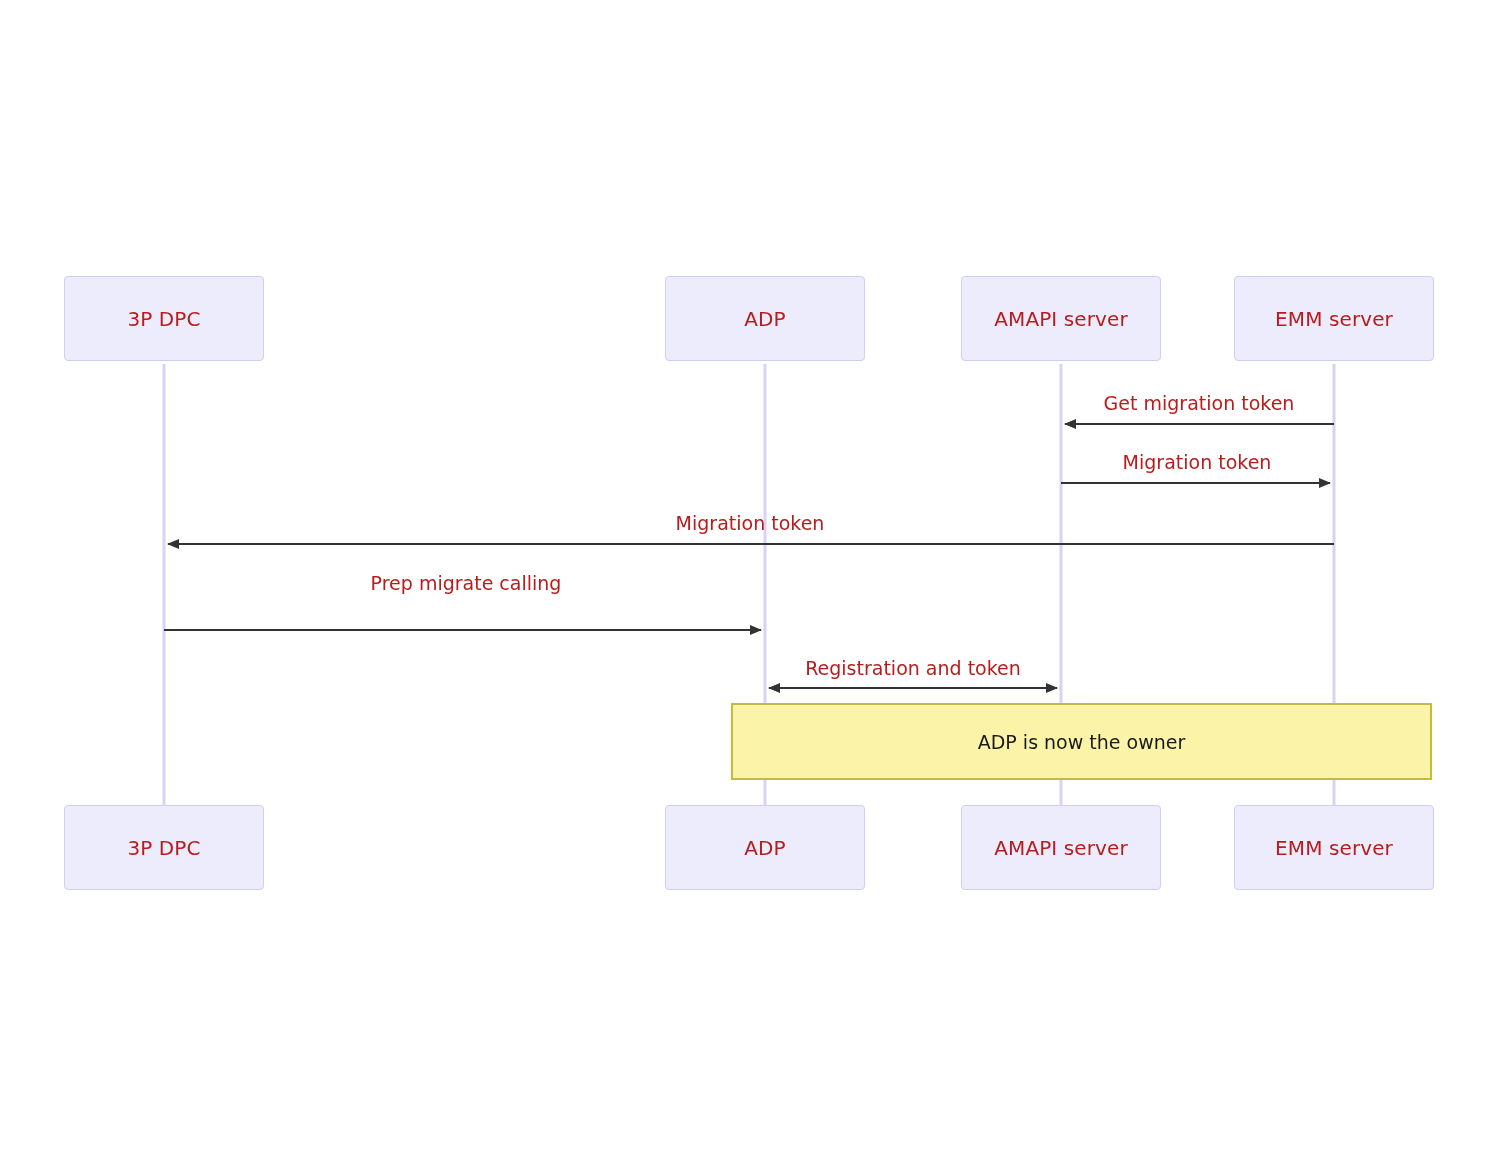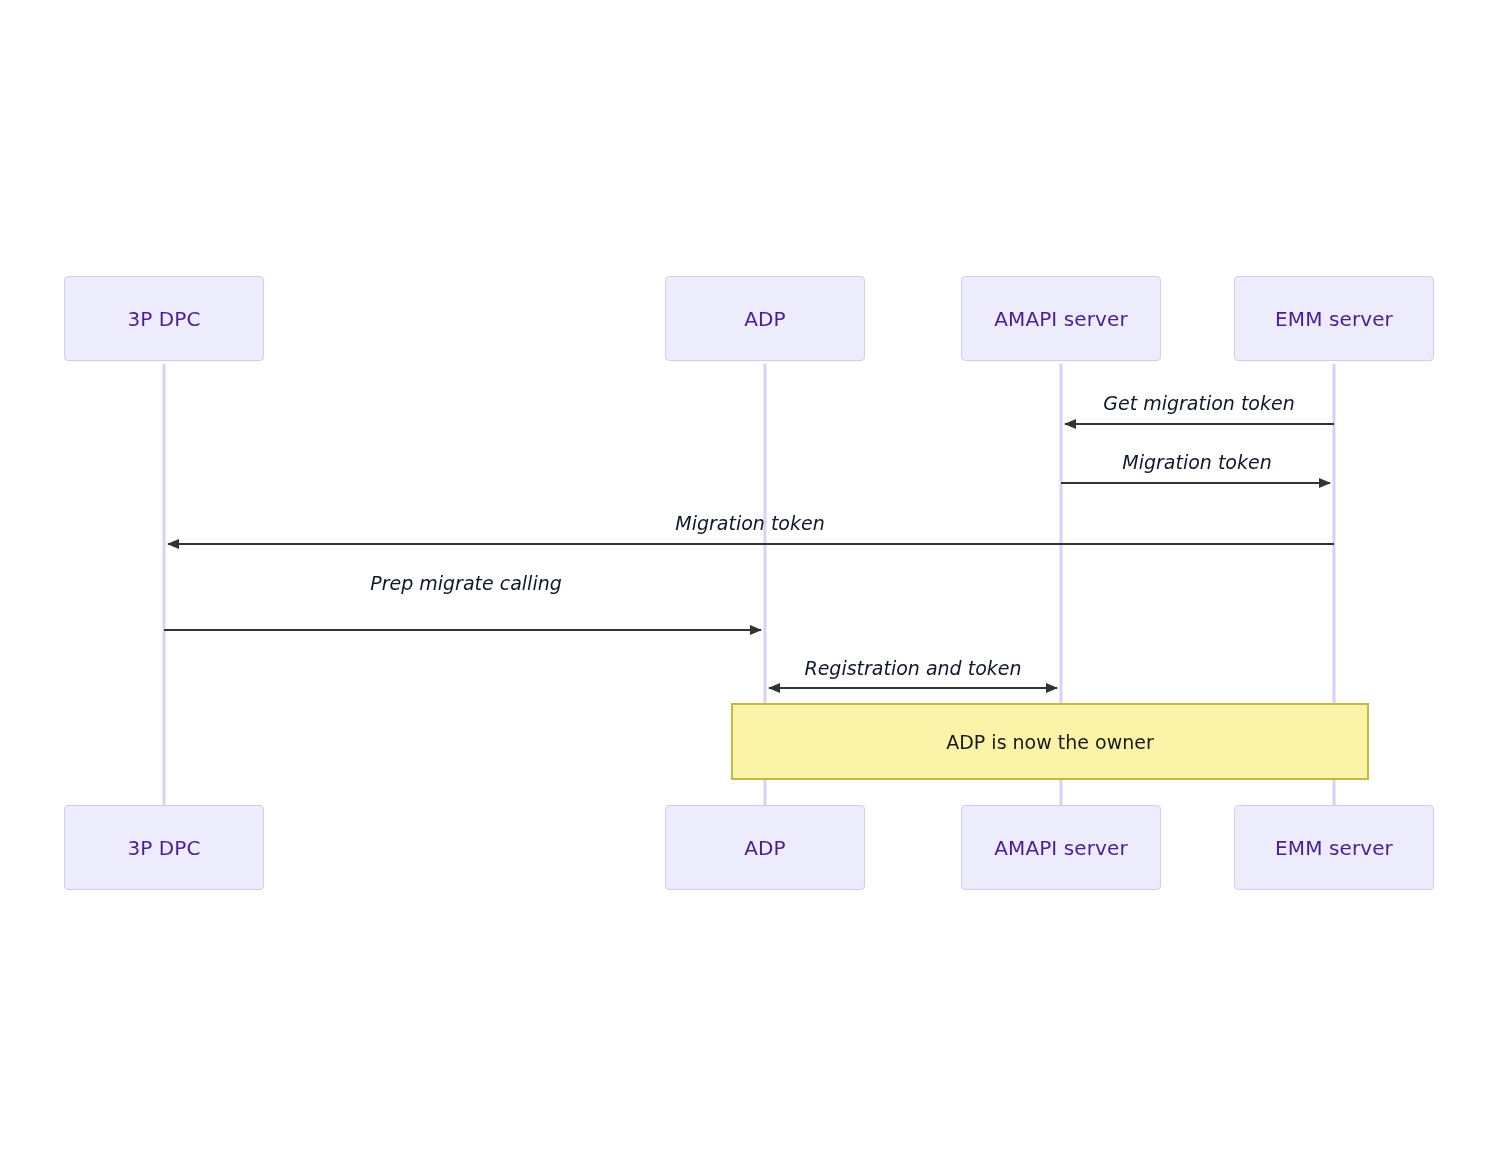--- a/index.html
+++ b/index.html
@@ -32,21 +32,21 @@
     box-sizing: border-box;
     background: #ececfd;
     border: 1px solid #cfcff4;
     border-radius: 4px;
     display: flex;
     align-items: center;
     justify-content: center;
   }
   .participant-label {
     font-size: 20px;
-    color: #4c1d95;
+    color: #b91c1c;
     font-family: "DejaVu Sans", "Liberation Sans", sans-serif;
     white-space: nowrap;
     letter-spacing: 0.1px;
   }
   .note-box {
     position: absolute;
     box-sizing: border-box;
     background: #fbf4a8;
     border: 2px solid #c2bb3f;
     display: flex;
@@ -56,26 +56,25 @@
   }
   .note-line {
     font-size: 19px;
     color: #1a1a1a;
     line-height: 26px;
     white-space: nowrap;
   }
   .msg-label {
     position: absolute;
     font-size: 19px;
-    color: #0f172a;
+    color: #b91c1c;
     white-space: nowrap;
     text-align: center;
     line-height: 26px;
     transform: translateX(-50%);
-    font-style: italic;
   }
   .msg-label.two-line {
     line-height: 26px;
   }
 </style>
 </head>
 <body>
 
 <div id="diagram-root">
 
@@ -138,21 +137,21 @@
   </div>
 
   <div class="msg-label two-line" style="left:466px; top:570px;">
     <div>Prep migrate calling</div>
   </div>
 
   <div class="msg-label" style="left:913px; top:655px;">
     <span>Registration and token</span>
   </div>
 
-  <div class="note-box" style="left:731px; top:703px; width:638px; height:77px;">
+  <div class="note-box" style="left:731px; top:703px; width:701px; height:77px;">
     <div class="note-line">ADP is now the owner</div>
   </div>
 
   <div class="participant-box" style="left:64px; top:805px; width:200px; height:85px;">
     <span class="participant-label">3P DPC</span>
   </div>
 
   <div class="participant-box" style="left:665px; top:805px; width:200px; height:85px;">
     <span class="participant-label">ADP</span>
   </div>

